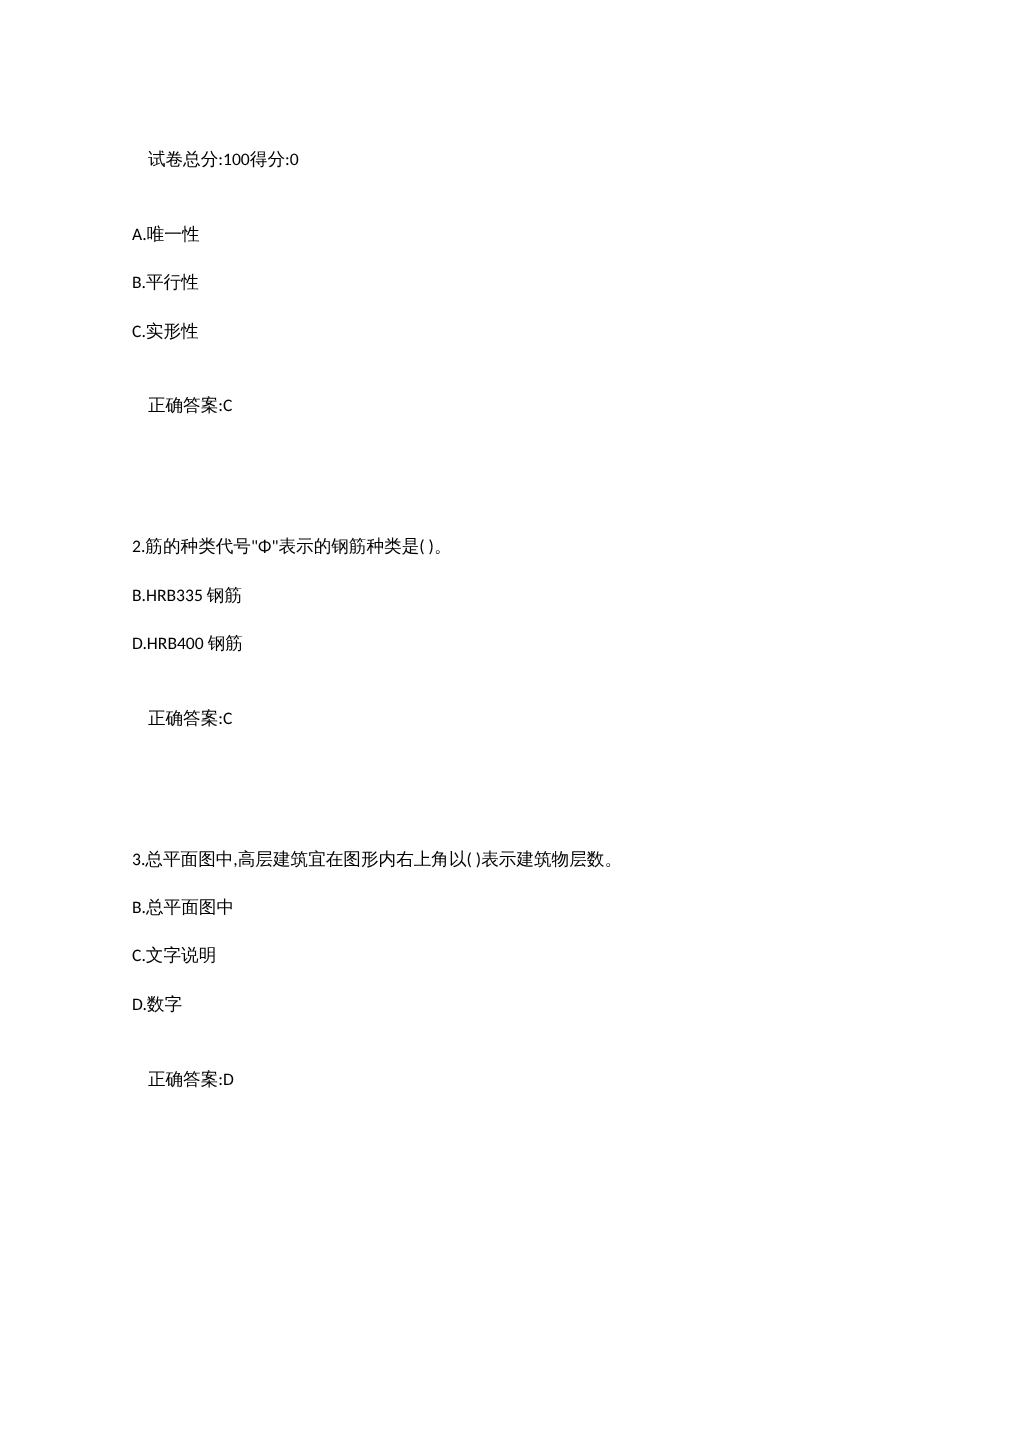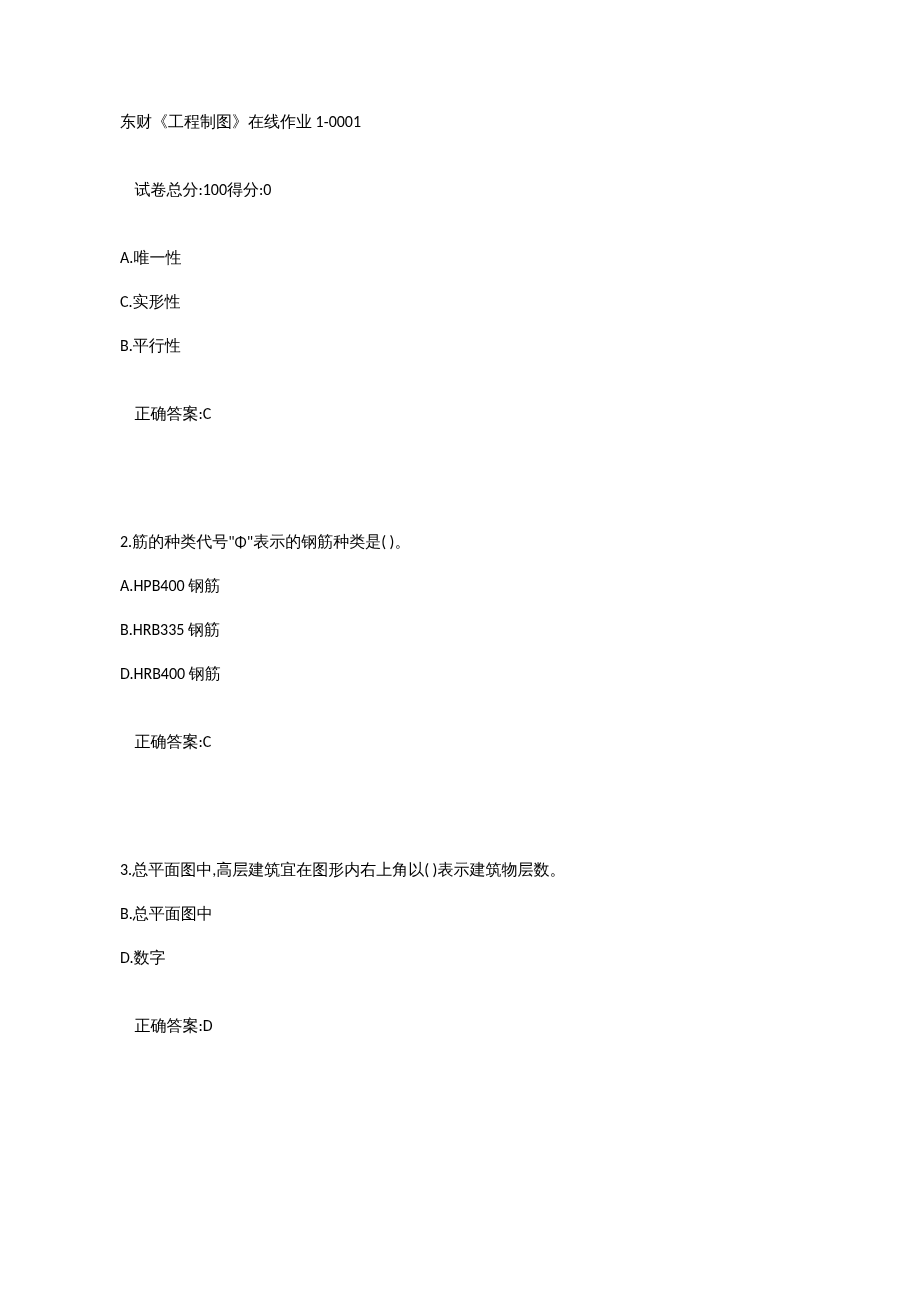--- a/index.html
+++ b/index.html
@@ -34,46 +34,45 @@
     .score-sep {
       display: inline-block;
       width: 28px;
     }
   </style>
 </head>
 <body>
 
 <div class="page">
 
-  <div class="line">东财《工程制图》在线作业 1-0001</div>
 
   <div class="line score-line">
     <span>试卷总分:</span><span>100</span><span class="score-sep"></span><span>得分:</span><span>0</span>
   </div>
 
 
   <div class="line">A.唯一性</div>
+  <div class="line">B.平行性</div>
   <div class="line">C.实形性</div>
-  <div class="line">B.平行性</div>
   <div class="line">
     <span>正确答案:</span><span>C</span>
   </div>
 
   <div class="block-gap"></div>
 
   <div class="line">2.筋的种类代号"Φ"表示的钢筋种类是( )。</div>
-  <div class="line">A.HPB400 钢筋</div>
   <div class="line">B.HRB335 钢筋</div>
   <div class="line">D.HRB400 钢筋</div>
   <div class="line">
     <span>正确答案:</span><span>C</span>
   </div>
 
   <div class="block-gap"></div>
 
   <div class="line">3.总平面图中,高层建筑宜在图形内右上角以( )表示建筑物层数。</div>
   <div class="line">B.总平面图中</div>
+  <div class="line">C.文字说明</div>
   <div class="line">D.数字</div>
   <div class="line">
     <span>正确答案:</span><span>D</span>
   </div>
 
 </div>
 
 </body></html>

